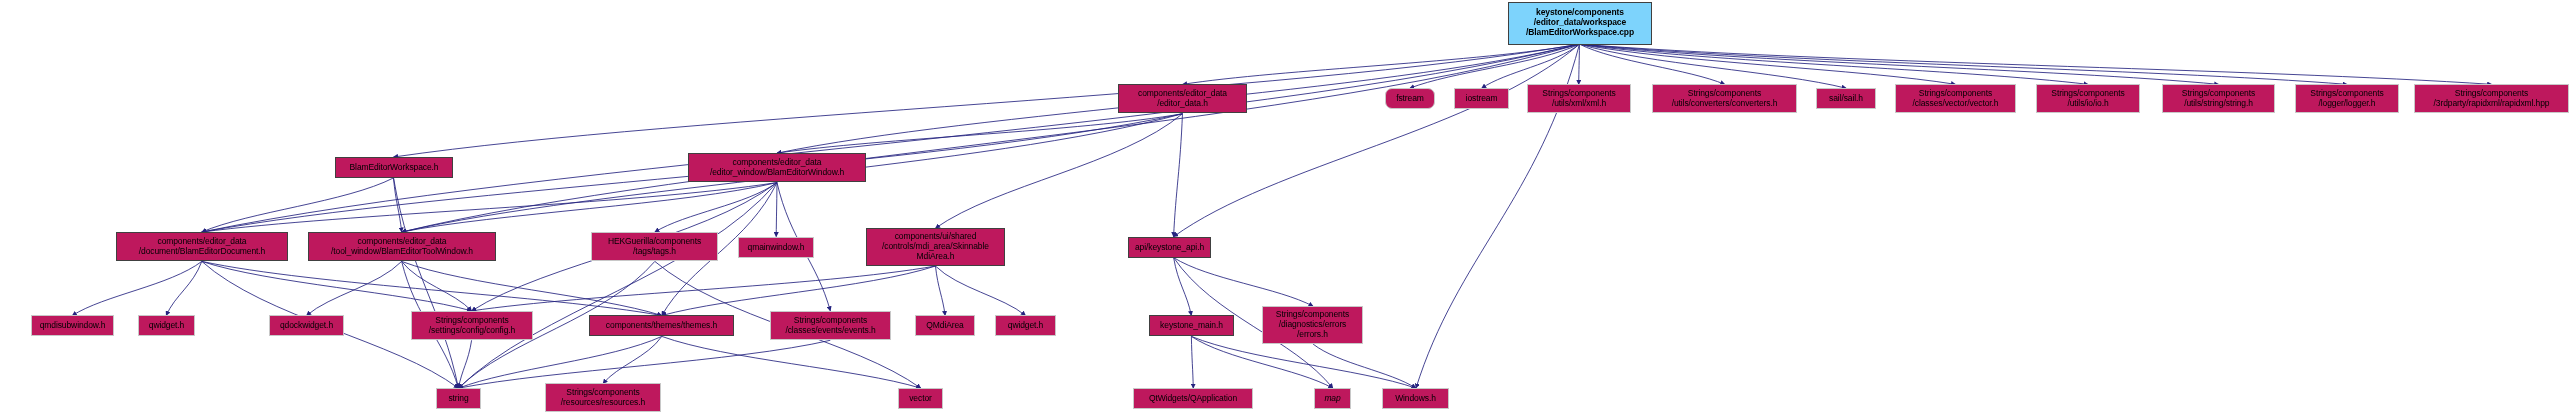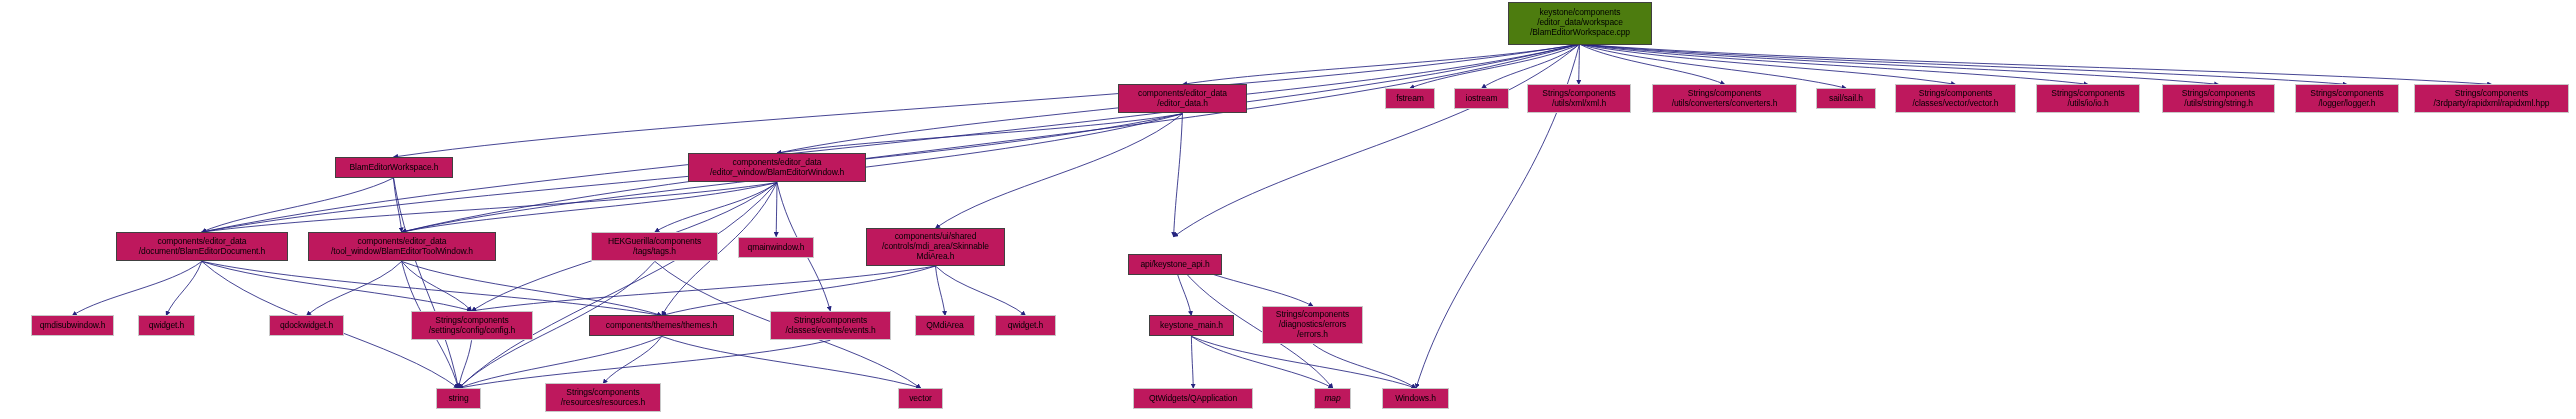--- a/index.html
+++ b/index.html
@@ -17,21 +17,21 @@
     border:0.8px solid #c8c8c8;
     color:#000000;
     font-size:8.5px;
     line-height:9.7px;
     letter-spacing:-0.1px;
     white-space:pre-line;
     padding:0.8px 2.3px;
     z-index:5;
   }
   .node.dark{border:0.8px solid #404040;}
-  .node.root{background:#4d7c0f;border:0.8px solid #404040;}
+  .node.root{background:#7dd3fc;border:0.8px solid #404040;font-weight:bold;}
 </style>
 </head>
 <body>
 
 <div id="graph">
   <svg id="edges" xmlns="http://www.w3.org/2000/svg" viewBox="0 0 3332 543" width="2576" height="420">
     <defs>
       <marker id="arrow" viewBox="0 0 10 10" refX="9" refY="5" markerWidth="6" markerHeight="6" orient="auto-start-reverse">
         <path d="M 0 0 L 10 5 L 0 10 z" fill="#25237f"></path>
       </marker>
@@ -98,21 +98,21 @@
         <path d="M 847 338 C 783.5 411.8, 656.5 439.68, 593 502" stroke="#25237f" stroke-width="1.1" fill="none" marker-end="url(#arrow)"></path>
         <path d="M 847 338 C 933 411.8, 1105 439.68, 1191 502" stroke="#25237f" stroke-width="1.1" fill="none" marker-end="url(#arrow)"></path>
       </g>
   </svg>
   <div id="node-layer">
       <div class="node root" style="left: 1508px; top: 1.5px; width: 144px; height: 43px;">keystone/components
 /editor_data/workspace
 /BlamEditorWorkspace.cpp</div>
       <div class="node dark" style="left: 1118px; top: 84px; width: 129px; height: 29px;">components/editor_data
 /editor_data.h</div>
-      <div class="node light" style="left: 1385px; top: 88px; width: 50px; height: 21px;">fstream</div>
+      <div class="node light" style="left: 1385px; top: 88px; width: 50px; height: 21px; border-radius: 7px;">fstream</div>
       <div class="node light" style="left: 1454px; top: 88px; width: 55px; height: 21px; text-align: right;">iostream</div>
       <div class="node light" style="left: 1527px; top: 84px; width: 104px; height: 29px;">Strings/components
 /utils/xml/xml.h</div>
       <div class="node light" style="left: 1652px; top: 84px; width: 145px; height: 29px;">Strings/components
 /utils/converters/converters.h</div>
       <div class="node light" style="left: 1816px; top: 88px; width: 60px; height: 21px;">sail/sail.h</div>
       <div class="node light" style="left: 1895px; top: 84px; width: 121px; height: 29px;">Strings/components
 /classes/vector/vector.h</div>
       <div class="node light" style="left: 2036px; top: 84px; width: 104px; height: 29px;">Strings/components
 /utils/io/io.h</div>
@@ -128,21 +128,21 @@
       <div class="node dark" style="left: 116px; top: 232px; width: 172px; height: 29px;">components/editor_data
 /document/BlamEditorDocument.h</div>
       <div class="node dark" style="left: 308px; top: 232px; width: 188px; height: 29px;">components/editor_data
 /tool_window/BlamEditorToolWindow.h</div>
       <div class="node light" style="left: 591px; top: 232px; width: 127px; height: 29px;">HEKGuerilla/components
 /tags/tags.h</div>
       <div class="node light" style="left: 738px; top: 237px; width: 76px; height: 21px;">qmainwindow.h</div>
       <div class="node dark" style="left: 866px; top: 228px; width: 139px; height: 38px;">components/ui/shared
 /controls/mdi_area/Skinnable
 MdiArea.h</div>
-      <div class="node dark" style="left: 1128px; top: 237px; width: 94px; height: 21px; margin-top: 17px;">api/keystone_api.h</div>
+      <div class="node dark" style="left: 1128px; top: 237px; width: 83px; height: 21px;">api/keystone_api.h</div>
       <div class="node light" style="left: 31px; top: 315px; width: 83px; height: 21px;">qmdisubwindow.h</div>
       <div class="node light" style="left: 138px; top: 315px; width: 57px; height: 21px;">qwidget.h</div>
       <div class="node light" style="left: 269px; top: 315px; width: 75px; height: 21px;">qdockwidget.h</div>
       <div class="node light" style="left: 411px; top: 311px; width: 122px; height: 29px;">Strings/components
 /settings/config/config.h</div>
       <div class="node dark" style="left: 589px; top: 315px; width: 145px; height: 21px;">components/themes/themes.h</div>
       <div class="node light" style="left: 770px; top: 311px; width: 121px; height: 29px;">Strings/components
 /classes/events/events.h</div>
       <div class="node light" style="left: 915px; top: 315px; width: 60px; height: 21px;">QMdiArea</div>
       <div class="node light" style="left: 995px; top: 315px; width: 61px; height: 21px;">qwidget.h</div>

